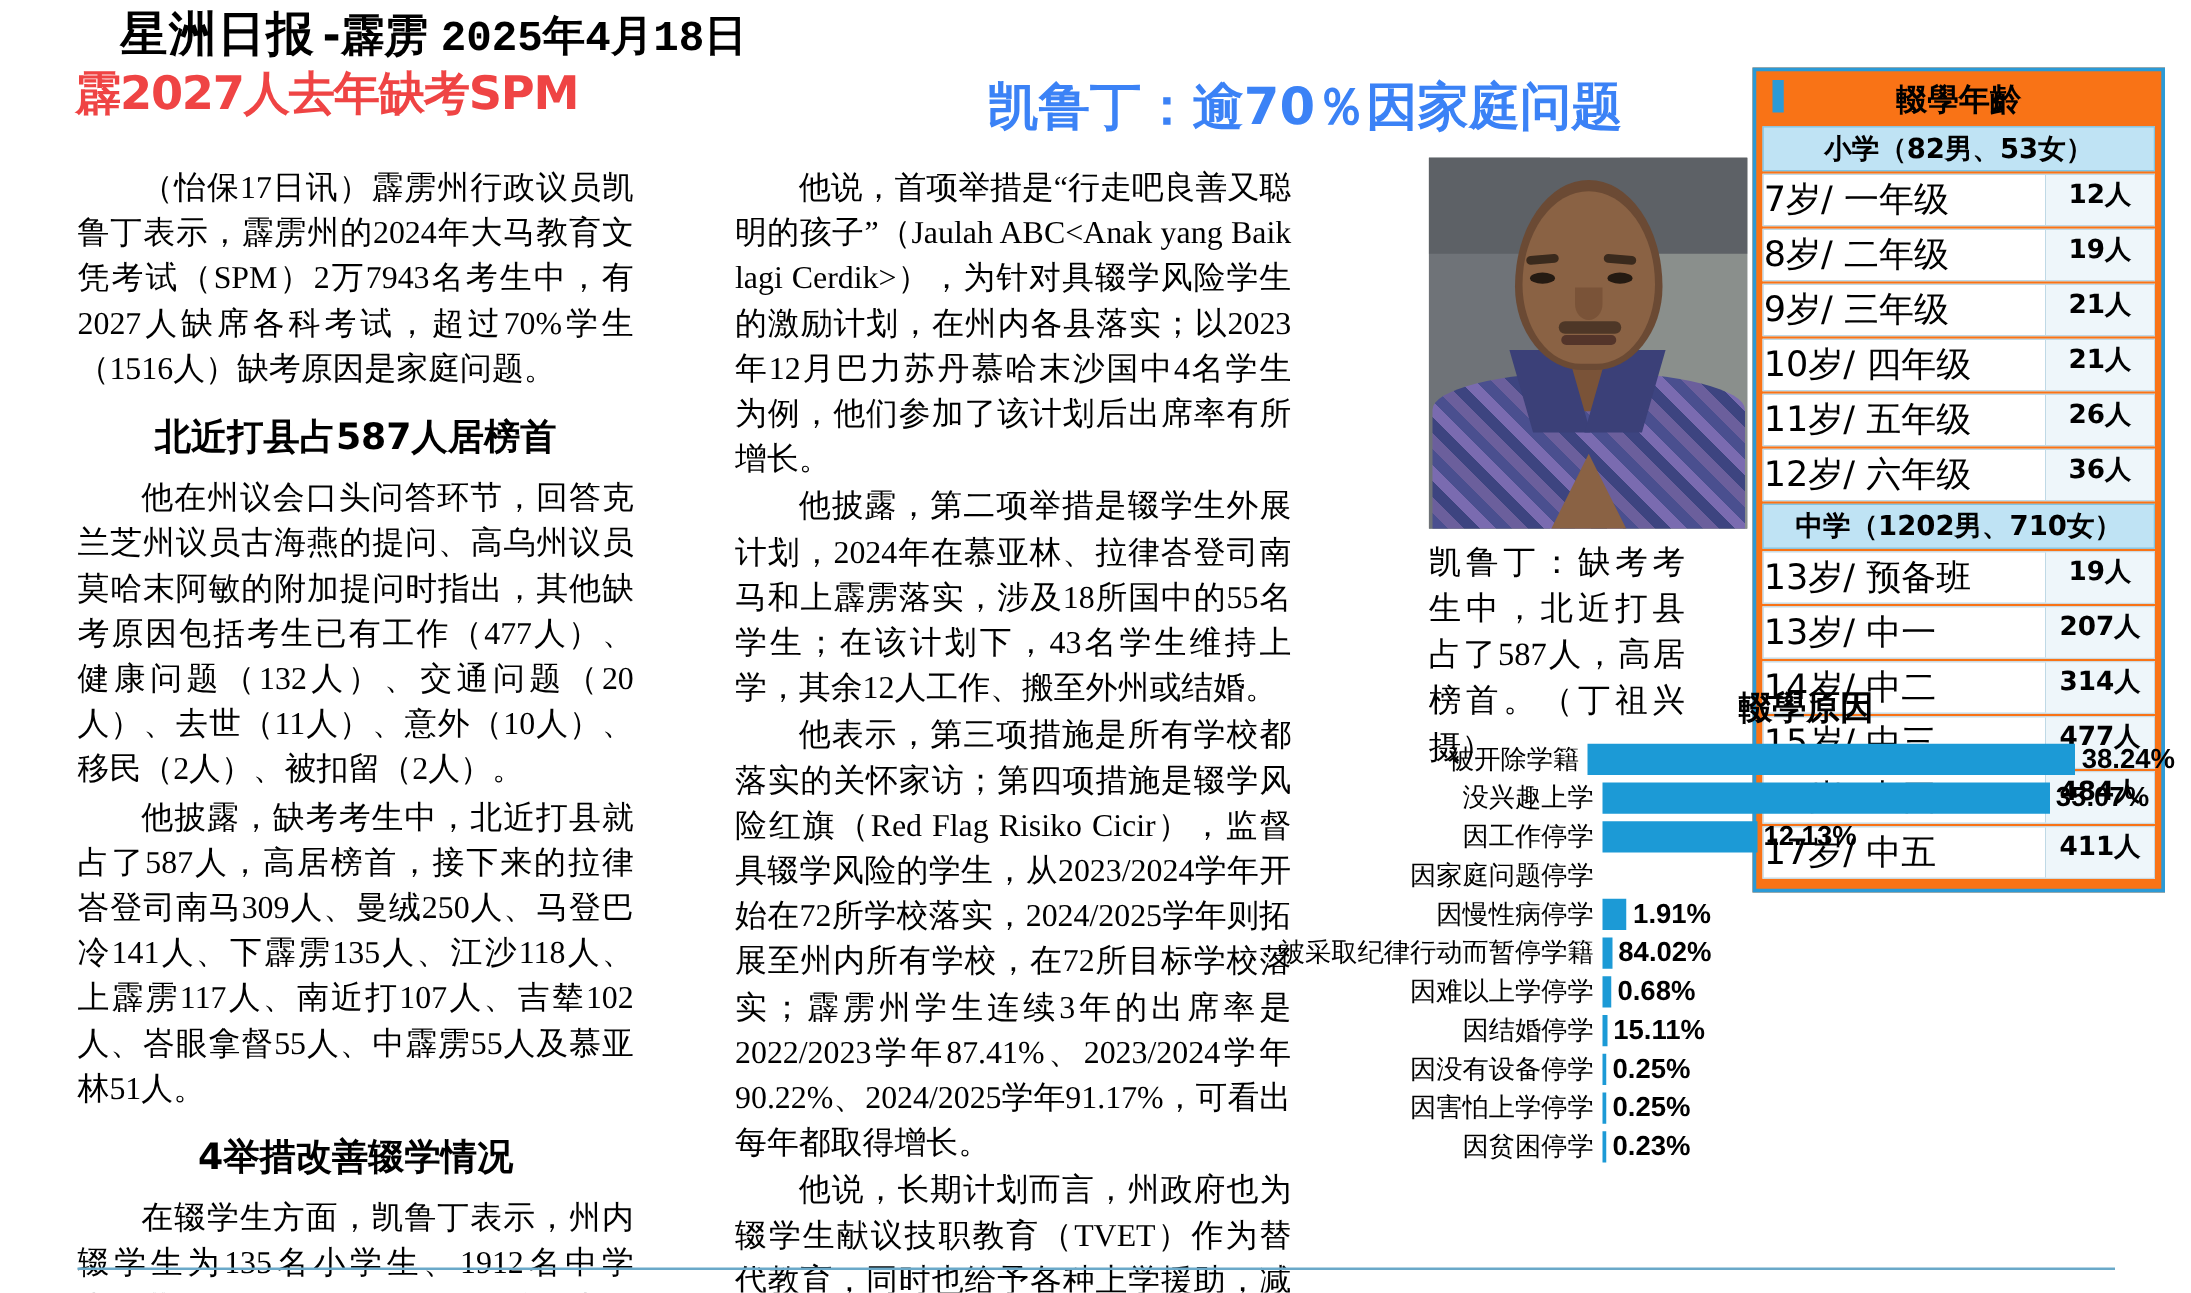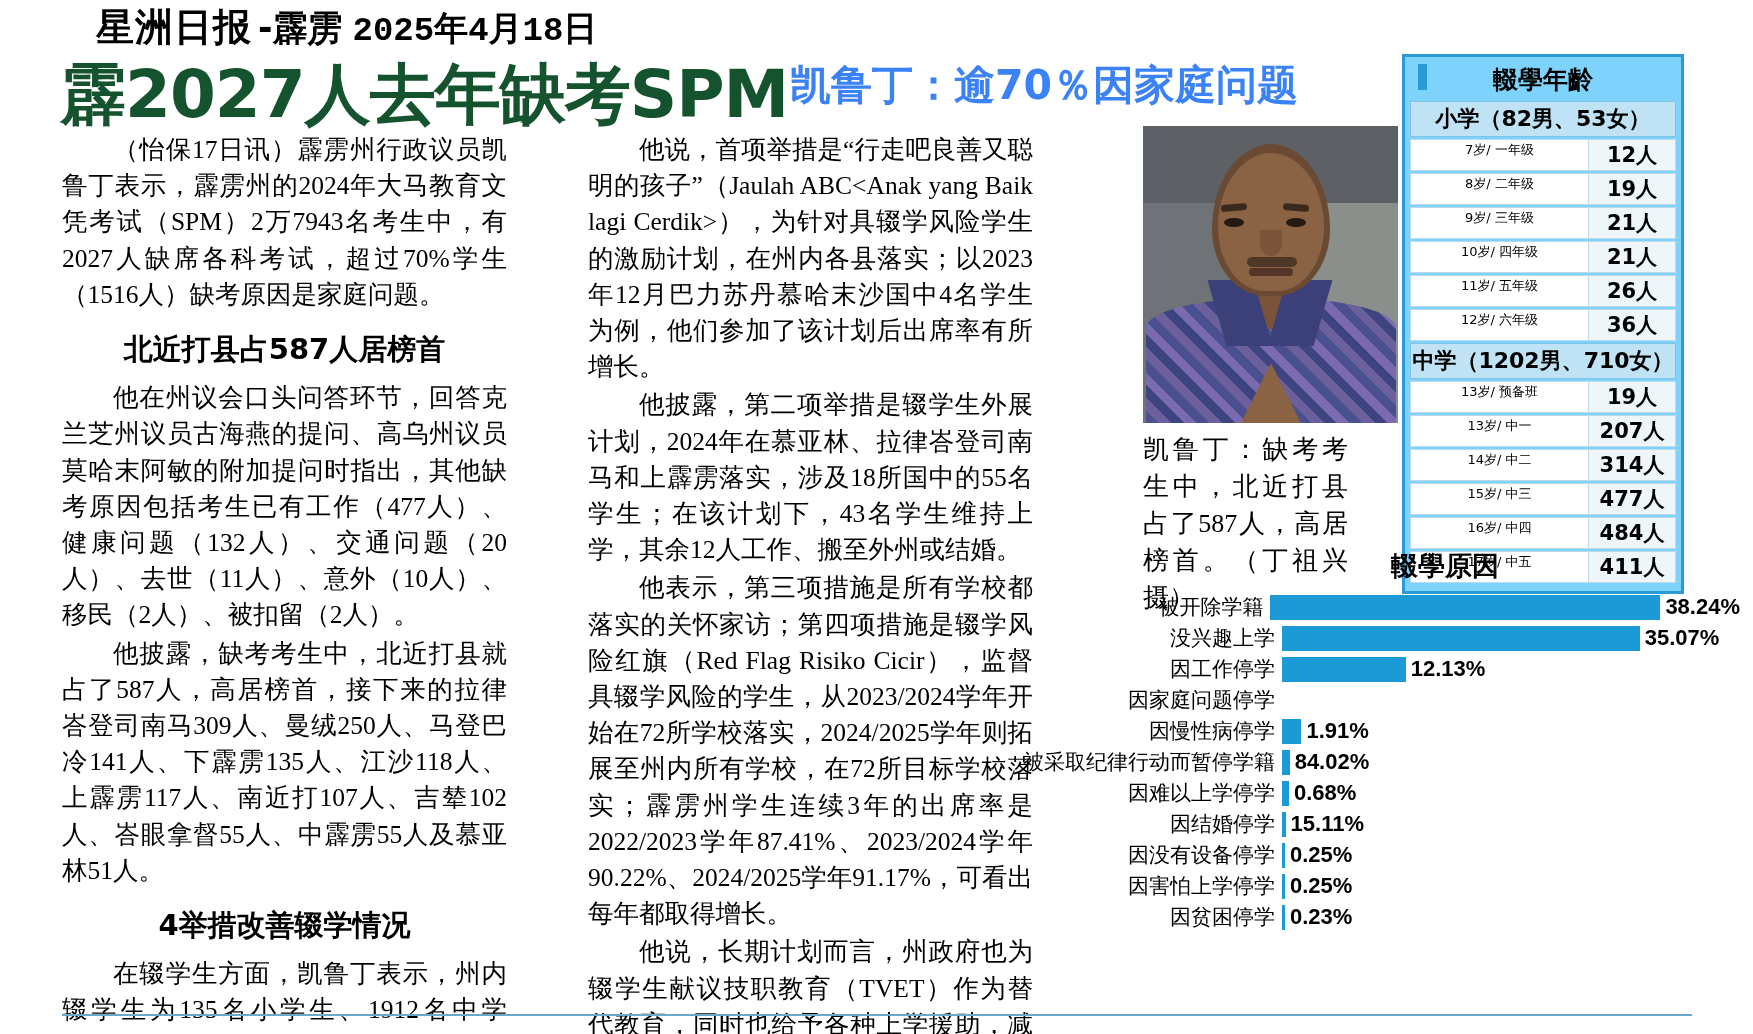--- a/index.html
+++ b/index.html
@@ -40,22 +40,22 @@
     font-size: 34px;
     margin-left: 4px;
   }
 
   
   .headline-main {
     position: absolute;
     left: 60px; top: 50px;
     font-family: "DejaVu Sans", sans-serif;
     font-weight: bold;
-    font-size: 66px;
-    color: #14532d;
+    font-size: 37px;
+    color: #ef4444;
     letter-spacing: -1px;
     white-space: nowrap;
   }
   .headline-sub {
     position: absolute;
     left: 790px; top: 58px;
     font-family: "DejaVu Sans", sans-serif;
     font-weight: bold;
     font-size: 41px;
     color: #3b82f6;
@@ -165,23 +165,23 @@
     font-size: 26px;
     line-height: 1.42;
     text-align: justify;
     text-justify: inter-ideograph;
   }
 
   
   .age-table {
     position: absolute;
     left: 1402px; top: 54px;
-    width: 282px;
+    width: 330px;
     border: 3px solid #2b9ad6;
-    background: #7dd3fc;
+    background: #f97316;
     padding: 4px 5px 6px 5px;
   }
   .age-title {
     font-family: "DejaVu Sans", sans-serif;
     font-weight: bold;
     font-size: 25px;
     text-align: center;
     padding: 2px 0 5px 0;
     position: relative;
   }
@@ -202,22 +202,21 @@
   }
   .age-row {
     display: flex;
     margin-bottom: 2px;
     border: 1px solid #bfd9e6;
     background: #fff;
   }
   .age-row .lbl {
     flex: 1;
     font-family: "DejaVu Sans", sans-serif;
-    font-size: 13px;
-    text-align: center;
+    font-size: 28px;
     padding: 1px 0;
     border-right: 1px solid #bfd9e6;
   }
   .age-row .val {
     width: 86px;
     font-family: "DejaVu Sans", sans-serif;
     font-weight: bold;
     font-size: 21px;
     text-align: center;
     padding: 1px 0;

